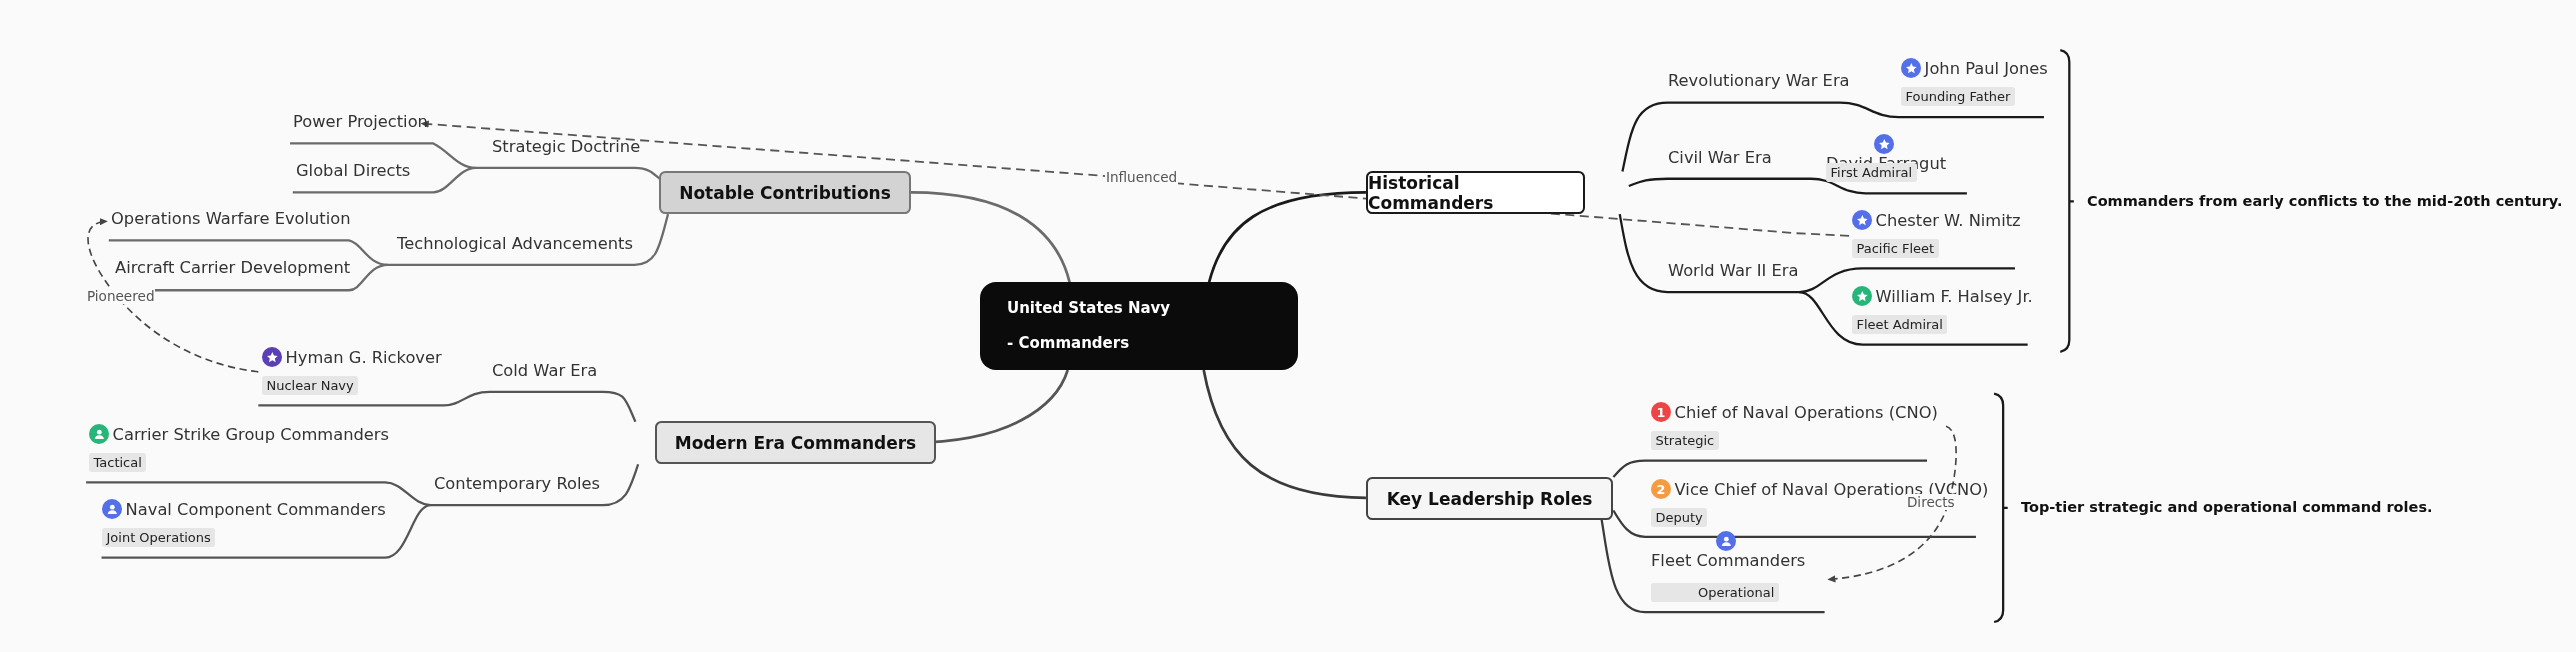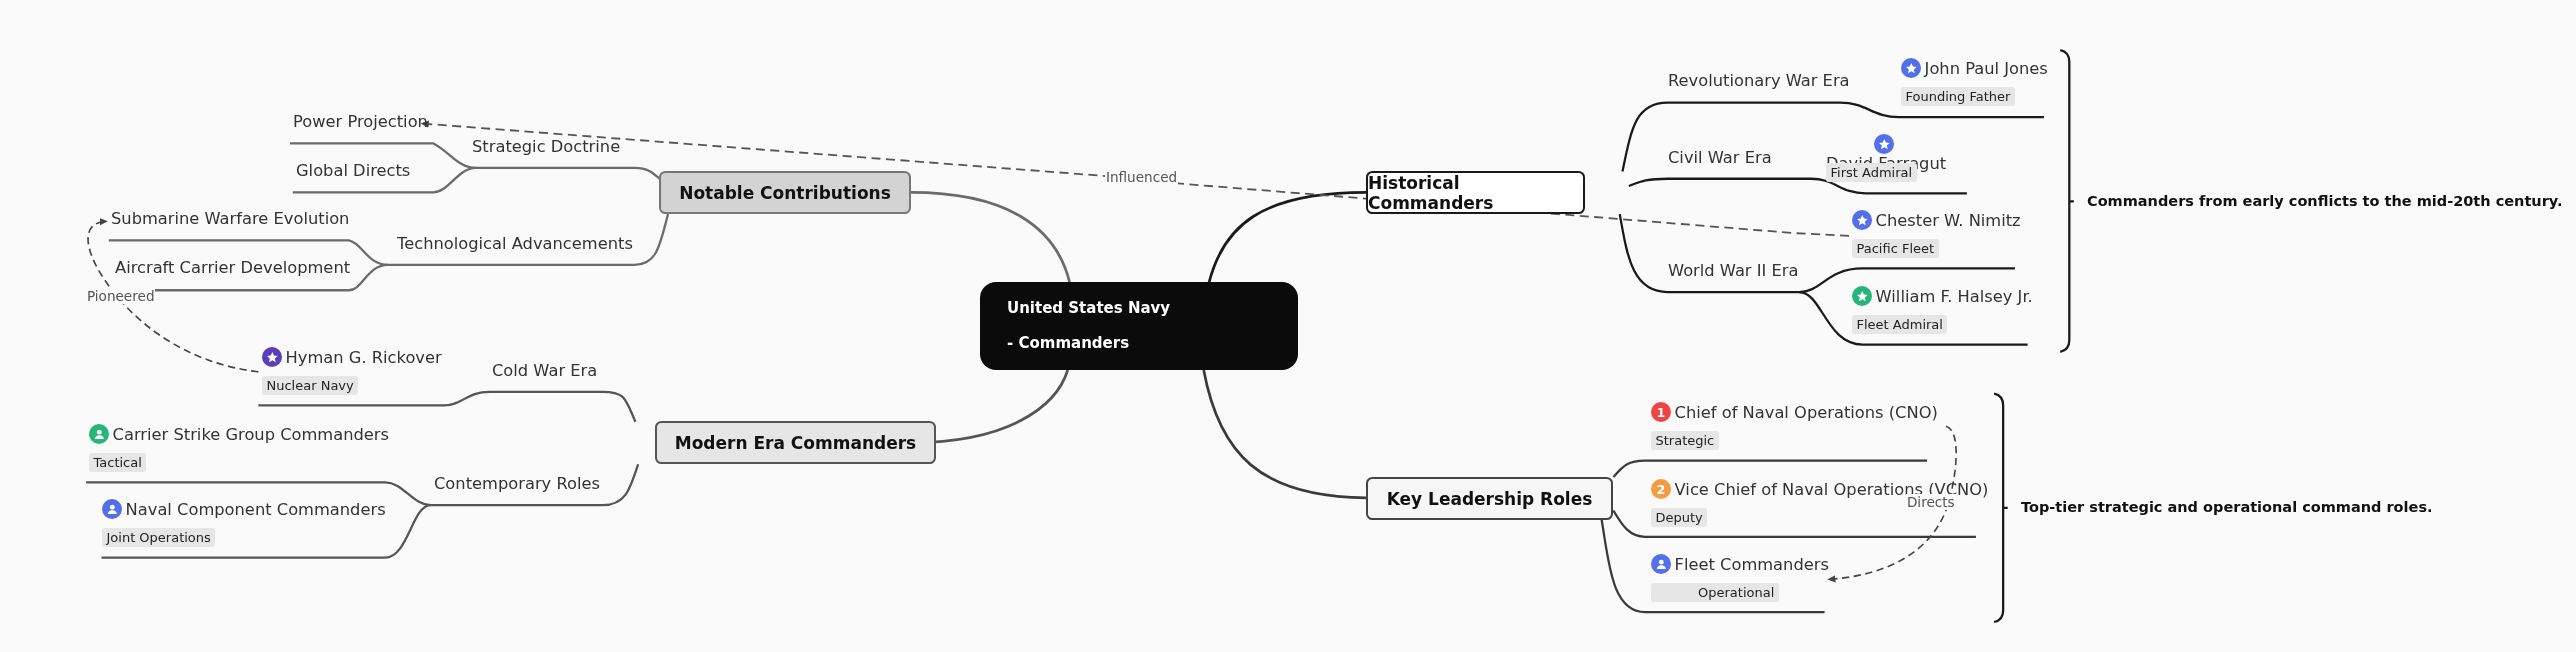--- a/index.html
+++ b/index.html
@@ -154,38 +154,38 @@
   <span>Chief of Naval Operations (CNO)</span>
 </div>
 <div class="tag" style="left:1651px;top:431px;">Strategic</div>
 
 <div class="abs leaf" style="left:1651px;top:479px;">
   <span class="ico" style="background:#f59b42">2</span>
   <span>Vice Chief of Naval Operations (VCNO)</span>
 </div>
 <div class="tag" style="left:1651px;top:508px;">Deputy</div>
 
-<div class="abs leaf" style="left:1651px;top:554px;">
+<div class="abs leaf" style="left:1651px;top:531px;flex-direction:column;">
   <span class="ico" style="background:#5470e8">
       <svg viewBox="0 0 24 24">
         <circle cx="12" cy="8" r="4.5" fill="#fff"></circle>
         <path d="M3.5 21c0-4.5 3.8-7.5 8.5-7.5s8.5 3 8.5 7.5z" fill="#fff"></path>
       </svg>
     </span>
   <span>Fleet Commanders</span>
 </div>
 <div class="tag" style="left:1651px;top:583px;padding-left:47px;">Operational</div>
 
 <div class="abs summary" style="left:2021px;top:499px;">Top-tier strategic and operational command roles.</div>
 
-<div class="abs sub" style="left:472px;top:137px;">Strategic Doctrine</div>
+<div class="abs sub" style="left:492px;top:137px;">Strategic Doctrine</div>
 <div class="abs sub" style="left:293px;top:112px;">Power Projection</div>
 <div class="abs sub" style="left:296px;top:161px;">Global Directs</div>
 <div class="abs sub" style="left:397px;top:234px;">Technological Advancements</div>
-<div class="abs sub" style="left:111px;top:209px;">Submarine Warfare Evolution</div>
+<div class="abs sub" style="left:111px;top:209px;">Operations Warfare Evolution</div>
 <div class="abs sub" style="left:115px;top:258px;">Aircraft Carrier Development</div>
 
 <div class="abs sub" style="left:492px;top:361px;">Cold War Era</div>
 <div class="abs leaf" style="left:262px;top:347px;">
   <span class="ico" style="background:#5a3fb5">
       <svg viewBox="0 0 24 24">
         <path fill="#fff" d="M12 2l3 6.5 7 .8-5.2 4.8 1.5 7L12 17.6 5.7 21.1l1.5-7L2 9.3l7-.8z"></path>
       </svg>
     </span>
   <span>Hyman G. Rickover</span>

